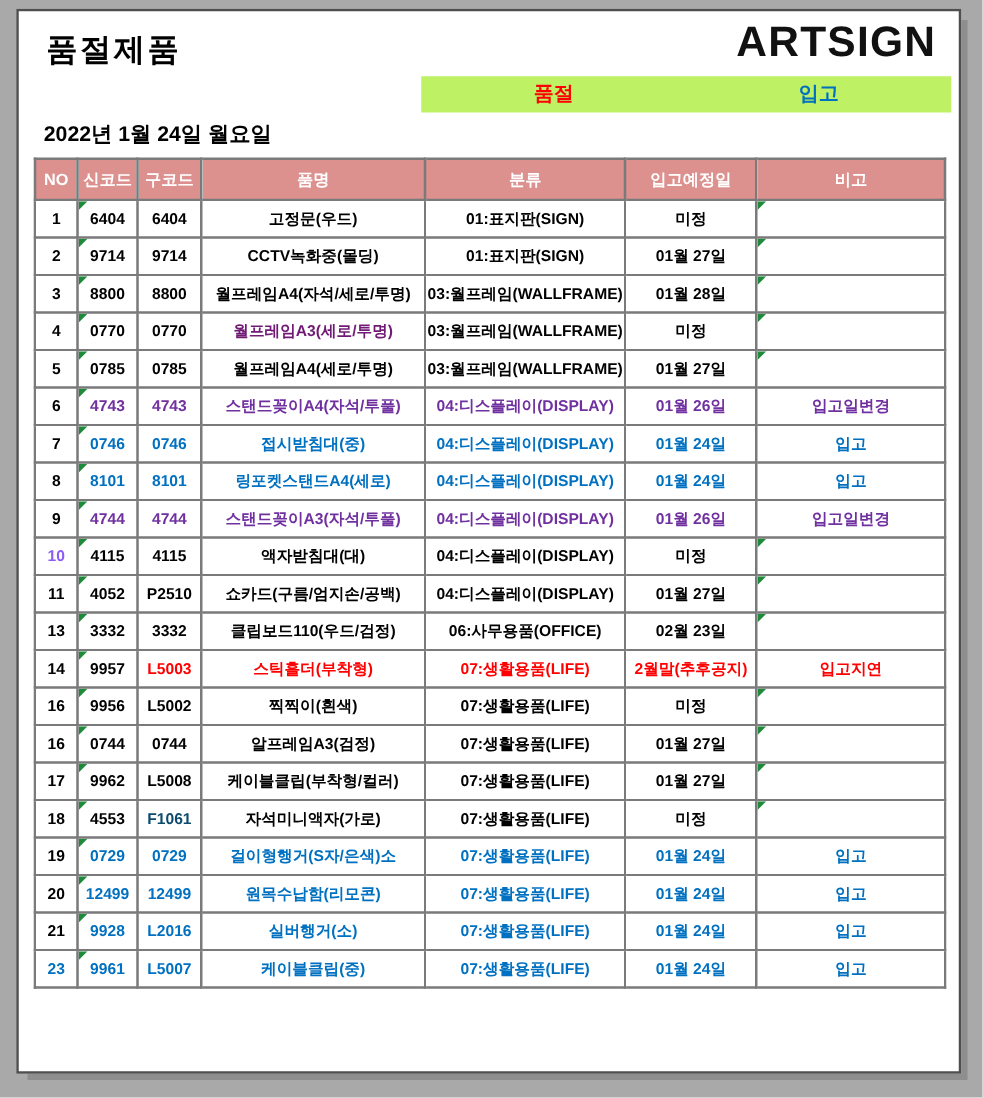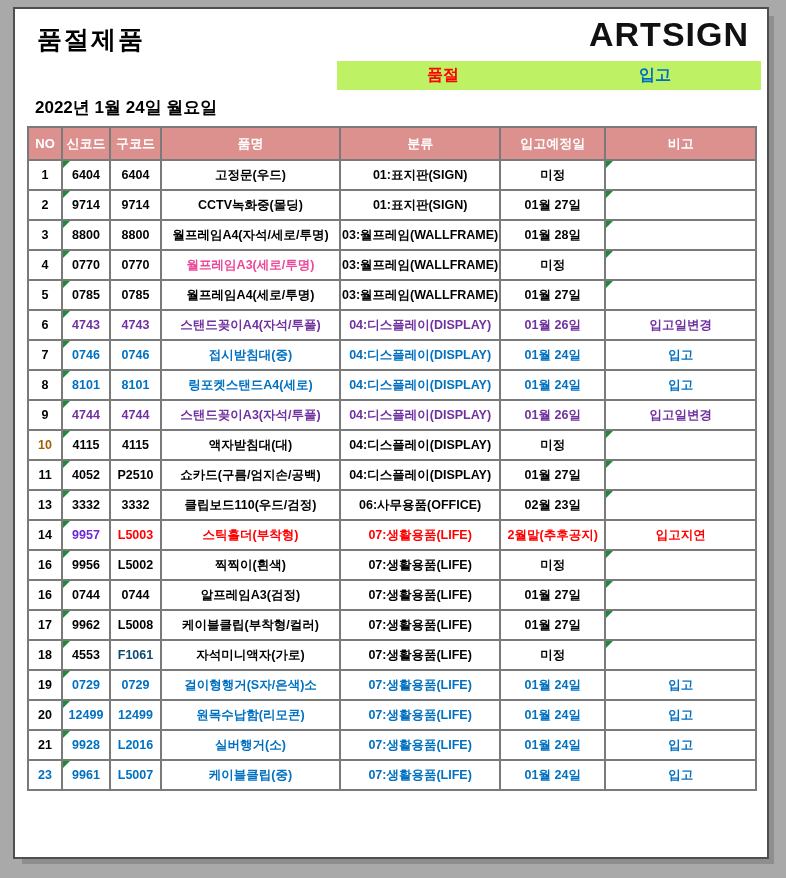--- a/index.html
+++ b/index.html
@@ -129,21 +129,21 @@
             <td style="color: rgb(0, 0, 0);">03:월프레임(WALLFRAME)</td>
             <td style="color: rgb(0, 0, 0);">01월 28일</td>
             <td style="color: rgb(0, 0, 0);">
               <span class="tri" style="border-top-color: rgb(31, 138, 59);"></span>
             </td>
           </tr>
           <tr>
             <td style="color: rgb(0, 0, 0);">4</td>
             <td style="color: rgb(0, 0, 0);">0770<span class="tri" style="border-top-color: rgb(31, 138, 59);"></span></td>
             <td style="color: rgb(0, 0, 0);">0770</td>
-            <td style="color: #ec4899;">월프레임A3(세로/투명)</td>
+            <td style="color: #701a75;">월프레임A3(세로/투명)</td>
             <td style="color: rgb(0, 0, 0);">03:월프레임(WALLFRAME)</td>
             <td style="color: rgb(0, 0, 0);">미정</td>
             <td style="color: rgb(0, 0, 0);">
               <span class="tri" style="border-top-color: rgb(31, 138, 59);"></span>
             </td>
           </tr>
           <tr>
             <td style="color: rgb(0, 0, 0);">5</td>
             <td style="color: rgb(0, 0, 0);">0785<span class="tri" style="border-top-color: rgb(31, 138, 59);"></span></td>
             <td style="color: rgb(0, 0, 0);">0785</td>
@@ -184,21 +184,21 @@
           <tr>
             <td style="color: rgb(0, 0, 0);">9</td>
             <td style="color: rgb(112, 48, 160);">4744<span class="tri" style="border-top-color: rgb(31, 138, 59);"></span></td>
             <td style="color: rgb(112, 48, 160);">4744</td>
             <td style="color: rgb(112, 48, 160);">스탠드꽂이A3(자석/투풀)</td>
             <td style="color: rgb(112, 48, 160);">04:디스플레이(DISPLAY)</td>
             <td style="color: rgb(112, 48, 160);">01월 26일</td>
             <td style="color: rgb(112, 48, 160);">입고일변경</td>
           </tr>
           <tr>
-            <td style="color: #a16207;">10</td>
+            <td style="color: #8b5cf6;">10</td>
             <td style="color: rgb(0, 0, 0);">4115<span class="tri" style="border-top-color: rgb(31, 138, 59);"></span></td>
             <td style="color: rgb(0, 0, 0);">4115</td>
             <td style="color: rgb(0, 0, 0);">액자받침대(대)</td>
             <td style="color: rgb(0, 0, 0);">04:디스플레이(DISPLAY)</td>
             <td style="color: rgb(0, 0, 0);">미정</td>
             <td style="color: rgb(0, 0, 0);">
               <span class="tri" style="border-top-color: rgb(31, 138, 59);"></span>
             </td>
           </tr>
           <tr>
@@ -218,21 +218,21 @@
             <td style="color: rgb(0, 0, 0);">3332</td>
             <td style="color: rgb(0, 0, 0);">클립보드110(우드/검정)</td>
             <td style="color: rgb(0, 0, 0);">06:사무용품(OFFICE)</td>
             <td style="color: rgb(0, 0, 0);">02월 23일</td>
             <td style="color: rgb(0, 0, 0);">
               <span class="tri" style="border-top-color: rgb(31, 138, 59);"></span>
             </td>
           </tr>
           <tr>
             <td style="color: rgb(0, 0, 0);">14</td>
-            <td style="color: #6d28d9;">9957<span class="tri" style="border-top-color: rgb(31, 138, 59);"></span></td>
+            <td style="color: #000000;">9957<span class="tri" style="border-top-color: rgb(31, 138, 59);"></span></td>
             <td style="color: rgb(255, 0, 0);">L5003</td>
             <td style="color: rgb(255, 0, 0);">스틱홀더(부착형)</td>
             <td style="color: rgb(255, 0, 0);">07:생활용품(LIFE)</td>
             <td style="color: rgb(255, 0, 0);">2월말(추후공지)</td>
             <td style="color: rgb(255, 0, 0);">입고지연</td>
           </tr>
           <tr>
             <td style="color: rgb(0, 0, 0);">16</td>
             <td style="color: rgb(0, 0, 0);">9956<span class="tri" style="border-top-color: rgb(31, 138, 59);"></span></td>
             <td style="color: rgb(0, 0, 0);">L5002</td>

